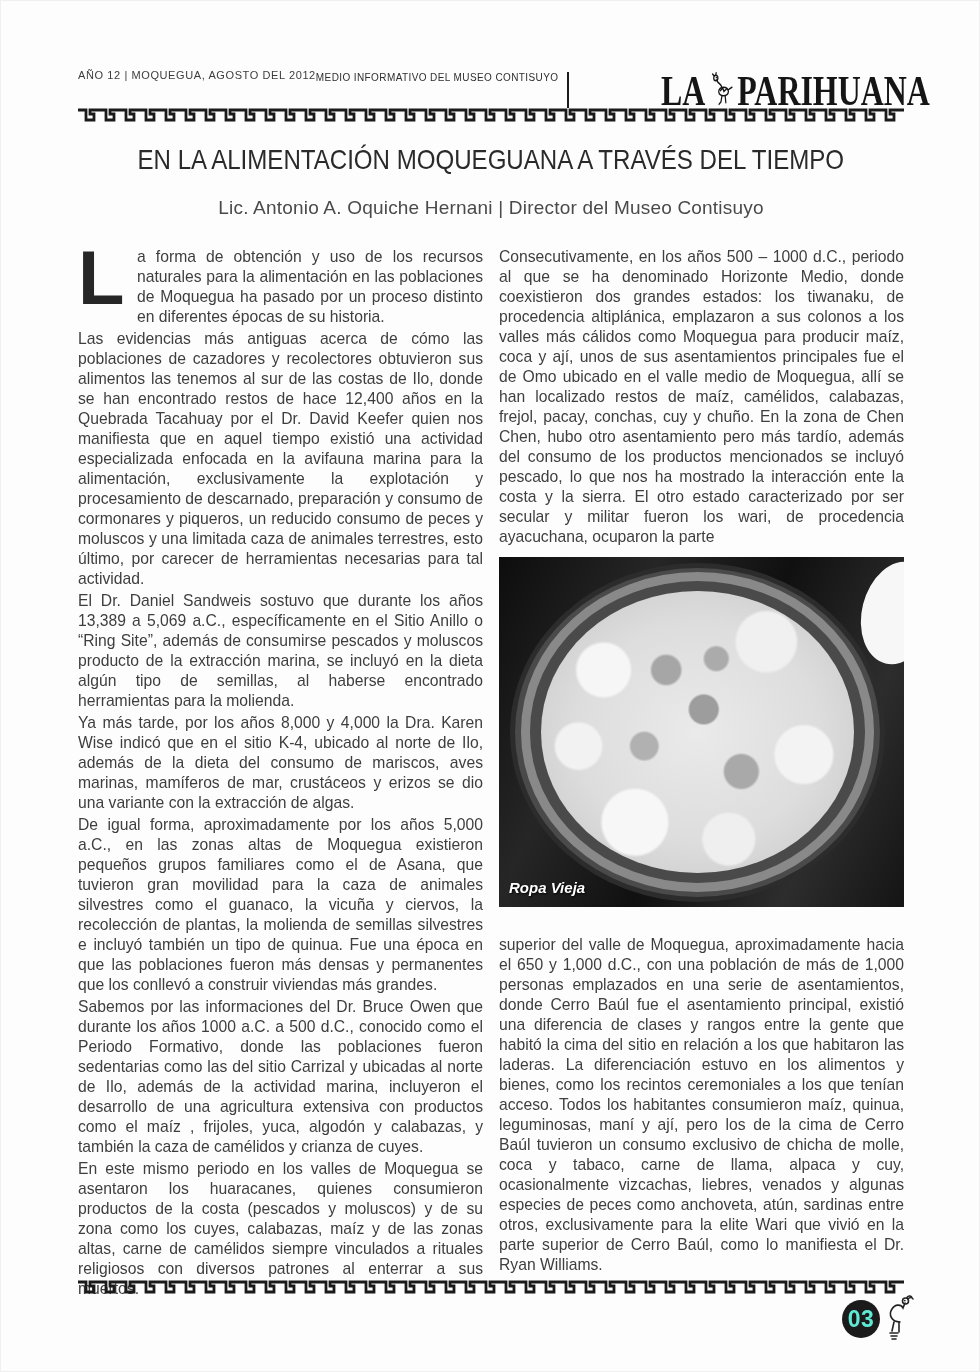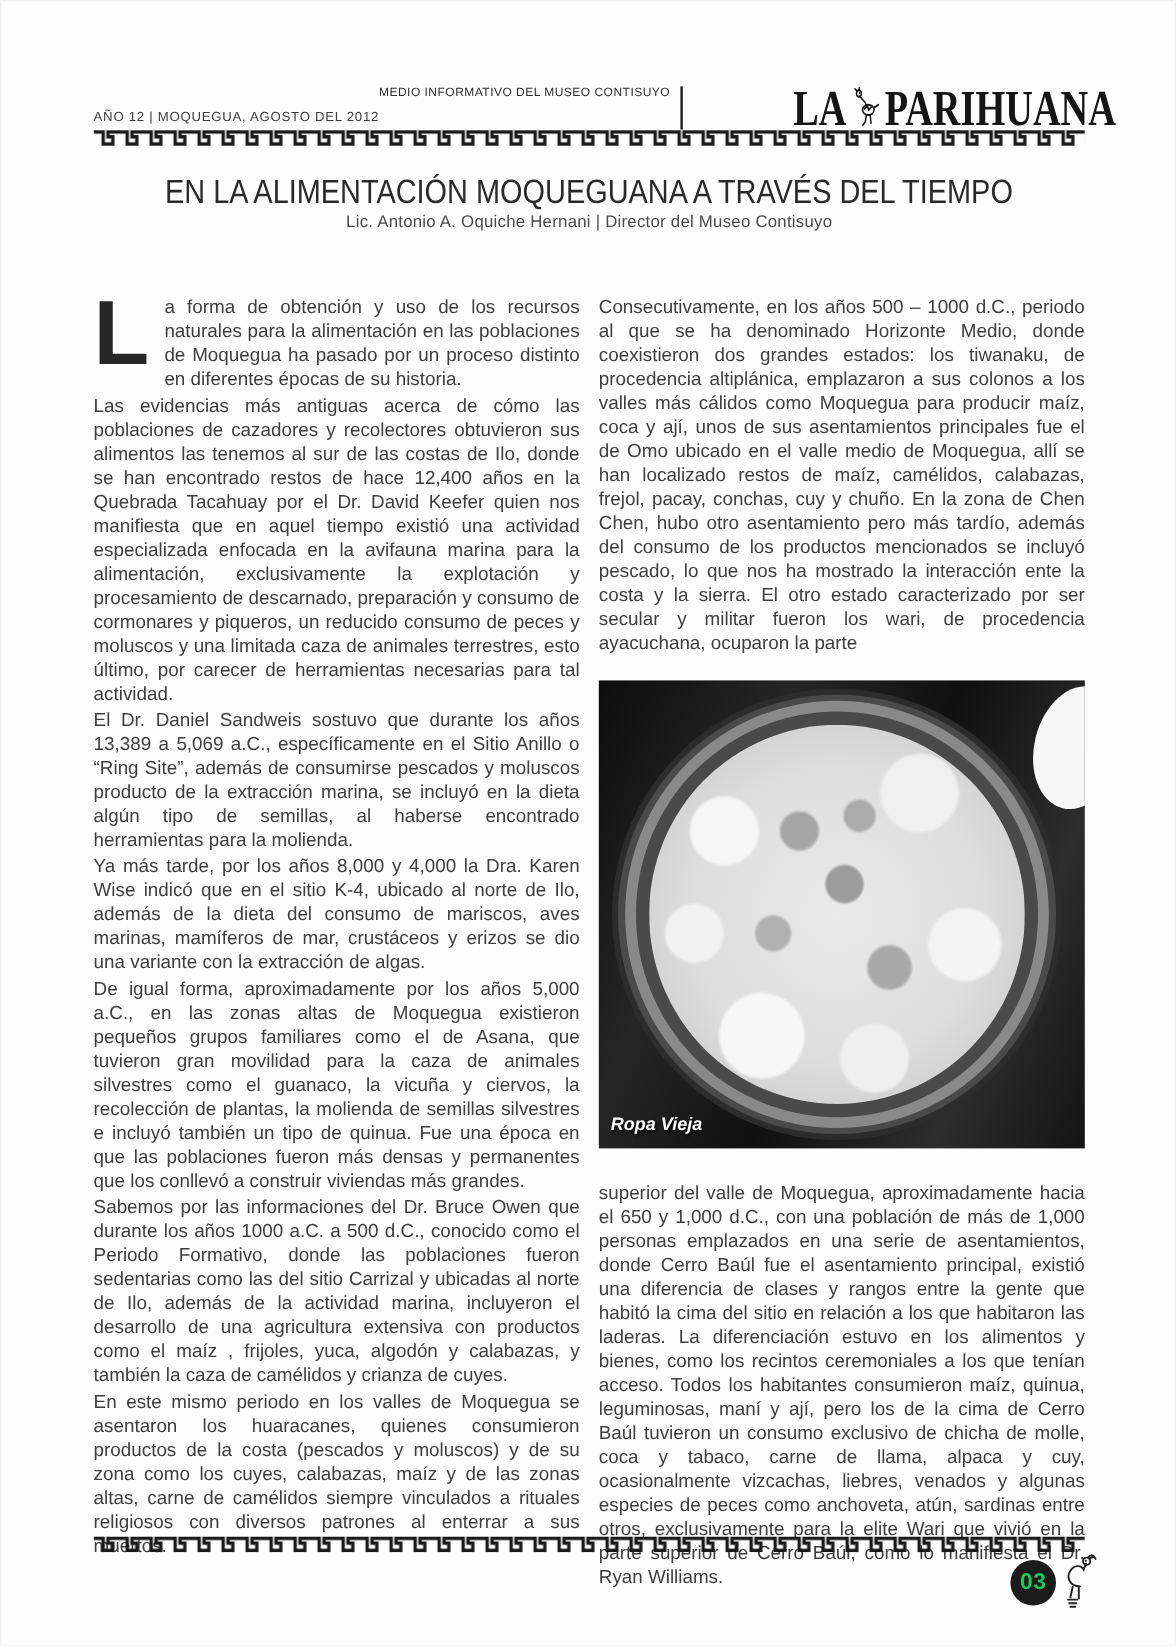--- a/index.html
+++ b/index.html
@@ -2,49 +2,49 @@
 <html><head>
 <meta charset="utf-8">
 <title>La Parihuana</title>
 <style>
   html,body{margin:0;padding:0;background:#ffffff;}
   body{width:980px;height:1372px;font-family:"Liberation Sans",sans-serif;-webkit-font-smoothing:antialiased;}
   .page{position:relative;width:980px;height:1372px;background:#fdfdfd;overflow:hidden;box-shadow:inset 0 0 0 1px #f0f0f0;}
 
   
   .header-row{position:absolute;top:64px;left:78px;width:826px;height:44px;display:flex;justify-content:space-between;align-items:flex-end;}
-  .edition{font-size:11px;color:#3c3c3c;letter-spacing:.6px;margin-bottom:4px;white-space:nowrap;}
+  .edition{font-size:11px;color:#3c3c3c;letter-spacing:.6px;margin-bottom:27px;white-space:nowrap;}
   .mast-group{display:flex;align-items:flex-start;}
   .tagline{font-size:10px;color:#2e2e2e;letter-spacing:.4px;margin-bottom:13px;margin-right:9px;white-space:nowrap;}
   .mast-divider{width:2px;height:36px;background:#1c1c1c;margin-right:7px;}
   .masthead{display:flex;align-items:flex-end;font-family:"Liberation Serif",serif;font-weight:700;font-size:42px;line-height:.82;color:#151515;transform:scaleX(.76);transform-origin:bottom right;white-space:nowrap;}
   .masthead .bird{margin:0 4px 2px 4px;}
 
   
   .band{position:absolute;left:78px;width:826px;height:16px;}
   .band-top{top:107px;}
   .band-bottom{top:1279px;}
 
   
   .title-block{position:absolute;top:134px;left:78px;width:826px;text-align:center;color:#2a2a2a;}
   .title-block h1,.title-block h2{margin:0;font-weight:400;white-space:nowrap;}
   .title-block h1{font-size:49px;line-height:54px;}
   .title-block h1 span{display:inline-block;transform:scaleX(.80);transform-origin:center;letter-spacing:-1px;}
   .title-block h2{font-size:28px;line-height:30px;margin-top:11px;}
   .title-block h2 span{display:inline-block;transform:scaleX(.86);transform-origin:center;}
-  .byline{font-size:14px;color:#4a4a4a;margin-top:1px;letter-spacing:.2px;}
+  .byline{font-size:19px;color:#4a4a4a;margin-top:22px;letter-spacing:.2px;}
 
   
   .columns{position:absolute;top:247px;left:78px;width:826px;display:flex;gap:16px;}
   .col{width:405px;font-size:15.7px;line-height:20px;text-align:justify;color:#3e3e3e;}
   .col p{margin:0 0 2px 0;}
   .dropcap{float:left;font-size:76px;line-height:56px;height:58px;width:50px;font-weight:700;color:#262626;margin:3px 9px 0 0;text-align:left;}
 
   
-  .photo{position:relative;margin:20px 0 28px 0;height:390px;overflow:hidden;background:linear-gradient(115deg,#0d0d0d 0%,#262626 28%,#101010 52%,#2d2d2d 78%,#141414 100%);}
+  .photo{position:relative;margin:10px 0 28px 0;height:350px;overflow:hidden;background:linear-gradient(115deg,#0d0d0d 0%,#262626 28%,#101010 52%,#2d2d2d 78%,#141414 100%);}
   .plate{position:absolute;left:4%;top:3%;width:90%;height:94%;border-radius:50%;background:#4a4a4a;box-shadow:0 0 0 5px #2c2c2c;}
   .rim{position:absolute;inset:1.5%;border-radius:50%;border:9px solid #898989;box-sizing:border-box;}
   .food{position:absolute;inset:7%;border-radius:50%;
     background:
       radial-gradient(circle at 20% 28%, #f6f6f6 0 8%, rgba(0,0,0,0) 9%),
       radial-gradient(circle at 72% 18%, #f0f0f0 0 9%, rgba(0,0,0,0) 10%),
       radial-gradient(circle at 84% 58%, #f3f3f3 0 9%, rgba(0,0,0,0) 10%),
       radial-gradient(circle at 30% 82%, #f7f7f7 0 10%, rgba(0,0,0,0) 11%),
       radial-gradient(circle at 12% 55%, #f2f2f2 0 7%, rgba(0,0,0,0) 8%),
       radial-gradient(circle at 60% 88%, #efefef 0 8%, rgba(0,0,0,0) 9%),
@@ -52,21 +52,21 @@
       radial-gradient(circle at 40% 28%, #a6a6a6 0 5%, rgba(0,0,0,0) 6%),
       radial-gradient(circle at 64% 64%, #a9a9a9 0 6%, rgba(0,0,0,0) 7%),
       radial-gradient(circle at 33% 55%, #b1b1b1 0 5%, rgba(0,0,0,0) 6%),
       radial-gradient(circle at 56% 24%, #ababab 0 4%, rgba(0,0,0,0) 5%),
       radial-gradient(ellipse at center, #eaeaea 0%, #dddddd 55%, #cecece 82%, #c2c2c2 100%);}
   .side-dish{position:absolute;top:4px;right:-30px;width:72px;height:104px;background:#f7f7f7;border-radius:50%;transform:rotate(14deg);}
   .photo figcaption{position:absolute;left:10px;bottom:9px;font-style:italic;font-weight:700;font-size:15px;color:#ffffff;text-shadow:1px 1px 2px rgba(0,0,0,.9);}
 
   
   .page-badge{position:absolute;top:1295px;left:842px;width:80px;height:56px;}
-  .badge-circle{position:absolute;left:0;top:5px;width:38px;height:38px;border-radius:50%;background:#1b1b1b;color:#22c55e;font-weight:700;font-size:19px;display:flex;align-items:center;justify-content:center;letter-spacing:.5px;}
+  .badge-circle{position:absolute;left:0;top:5px;width:38px;height:38px;border-radius:50%;background:#1b1b1b;color:#5eead4;font-weight:700;font-size:23px;display:flex;align-items:center;justify-content:center;letter-spacing:.5px;}
   .footer-bird{position:absolute;left:30px;top:0;}
 </style>
 </head>
 <body>
 
 <div class="page">
 
   <header class="header-row">
     <div class="edition">AÑO 12 | MOQUEGUA, AGOSTO DEL 2012</div>
     <div class="mast-group">

